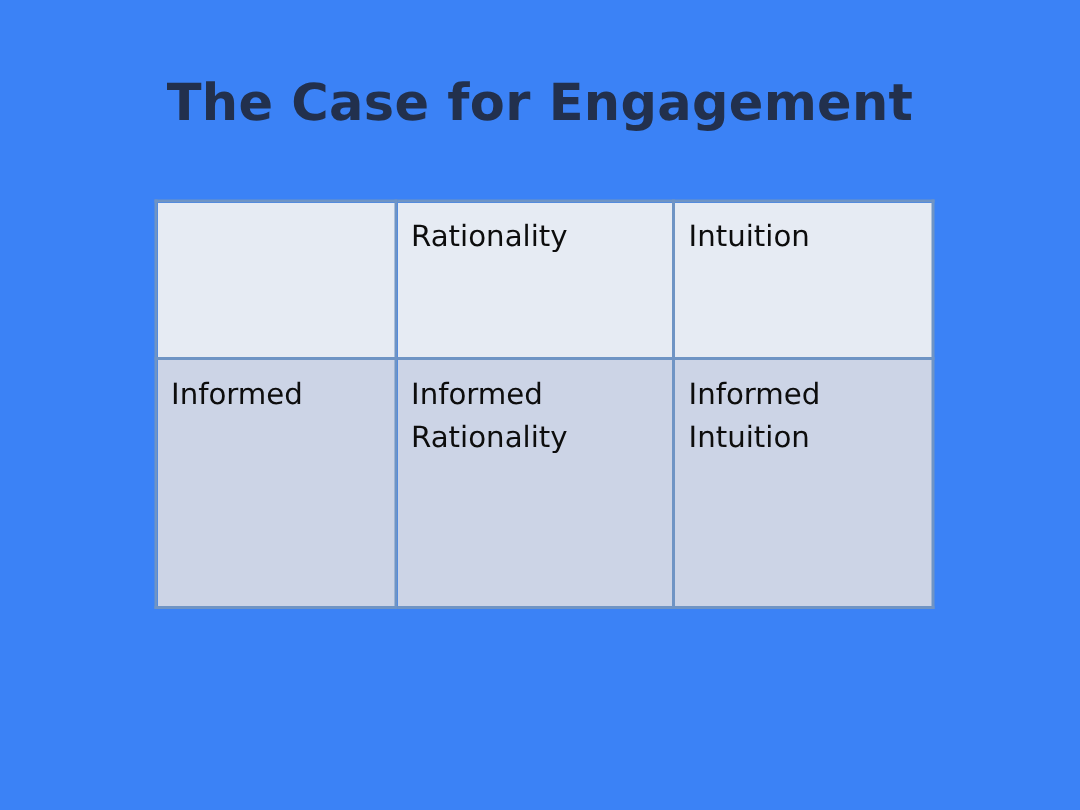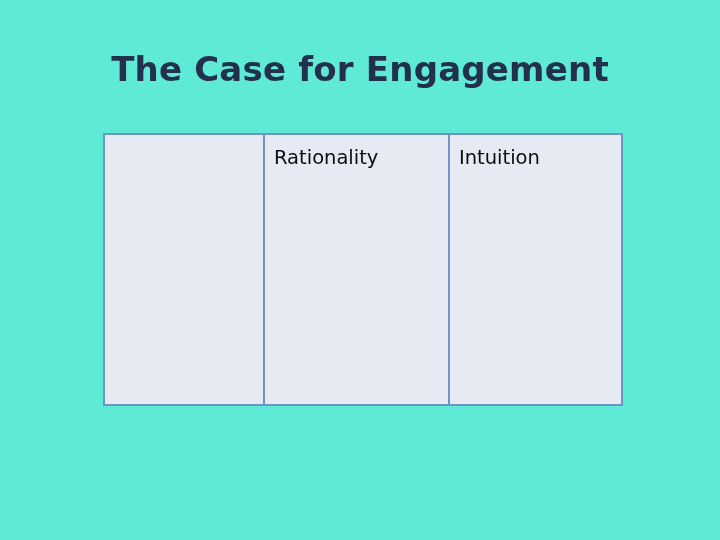--- a/index.html
+++ b/index.html
@@ -14,21 +14,21 @@
     overflow: hidden;
     position: relative;
   }
 
   #slide {
     position: absolute;
     left: 0;
     top: 0;
     width: 720px;
     height: 540px;
-    background: #5eead4;
+    background: #3b82f6;
   }
 
   #slide-title {
     position: absolute;
     left: 0;
     top: 48px;
     width: 720px;
     text-align: center;
     font-family: "DejaVu Sans", "Liberation Sans", sans-serif;
     font-size: 34px;
@@ -99,17 +99,28 @@
       <col class="col-rationality">
       <col class="col-intuition">
     </colgroup>
     <tbody>
       <tr class="header-row">
         <td class="corner-cell"></td>
         <td>Rationality</td>
         <td>Intuition</td>
       </tr>
 
+      <tr class="row-informed">
+        <td>Informed</td>
+        <td>
+          <span class="cell-line">Informed</span>
+          <span class="cell-line">Rationality</span>
+        </td>
+        <td>
+          <span class="cell-line">Informed</span>
+          <span class="cell-line">Intuition</span>
+        </td>
+      </tr>
 
     </tbody>
   </table>
 
 </div>
 
 </body></html>

